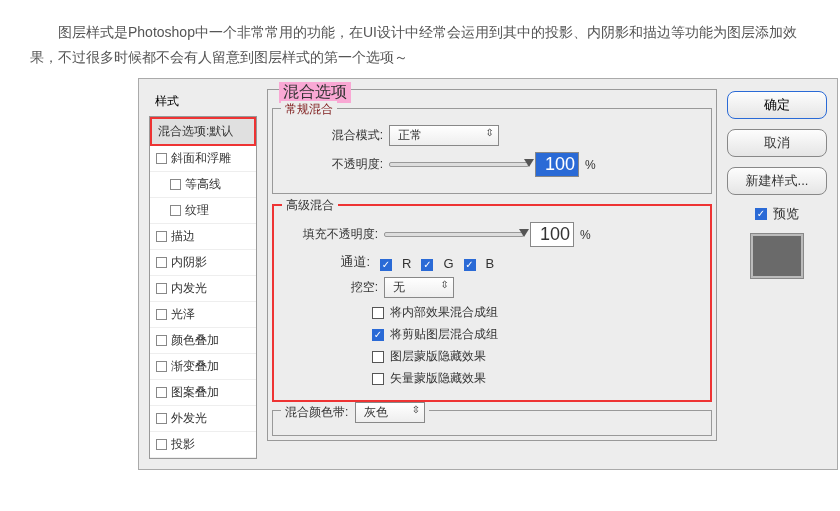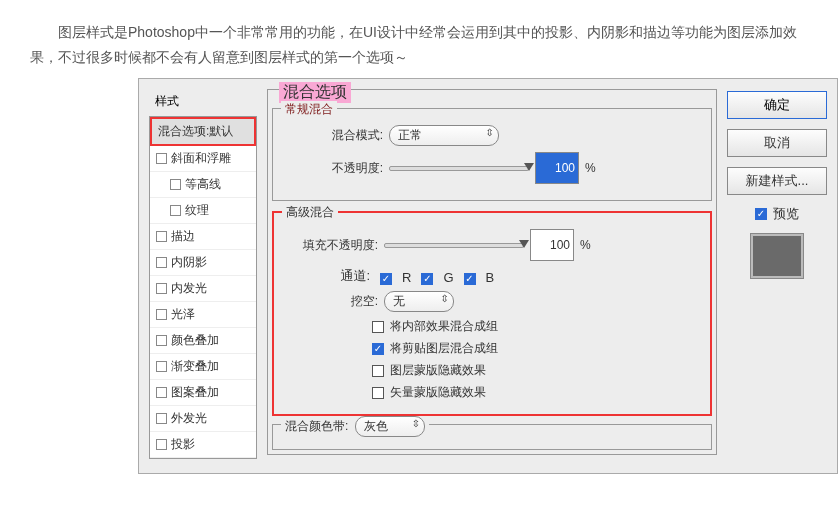--- a/index.html
+++ b/index.html
@@ -17,38 +17,38 @@
 .side-item .cb { width: 11px; height: 11px; border: 1px solid #888; background: #fff; display: inline-block; flex-shrink: 0; }
 .side-item.sub { padding-left: 20px; }
 .hilite { border: 2px solid #e33 !important; }
 .mid { flex: 1; position: relative; }
 .fieldset { border: 1px solid #999; margin: 4px 0 10px; padding: 10px 10px 10px 14px; position: relative; }
 .fieldset > legend { position: absolute; top: -8px; left: 8px; background: #ededed; padding: 0 4px; font-size: 12px; color: #7f1d1d; }
 .fs-title-outer { font-size: 16px; color: #333; background: #f9a8d4; position: absolute; top: -8px; left: 11px; padding: 0 4px; }
 .outer-fs { border: 1px solid #999; padding: 14px 4px 4px; margin-bottom: 8px; position: relative; }
 .row { display: flex; align-items: center; gap: 6px; margin: 6px 8px; font-size: 12px; }
 .row .lbl { width: 88px; text-align: right; color: #333; }
-.select { background: linear-gradient(#fff,#eee); border: 1px solid #888; border-radius: 10px; padding: 1px 18px 1px 8px; font-size: 12px; position: relative; min-width: 110px; display: inline-block; cursor: pointer; }
+.select { background: linear-gradient(#fff,#eee); border: 1px solid #888; border-radius: 0; padding: 1px 18px 1px 8px; font-size: 12px; position: relative; min-width: 110px; display: inline-block; cursor: pointer; }
 .select::after { content: ""; position: absolute; right: 6px; top: 50%; transform: translateY(-50%); border: 4px solid transparent; border-top: 5px solid #333; border-bottom: none; pointer-events: none; }
 .select.updn::after { content: "⇳"; border: none; font-size: 10px; top: 1px; right: 4px; transform: none; }
 .slider-track { height: 5px; background: #ddd; border: 1px solid #999; border-radius: 2px; width: 140px; position: relative; cursor: pointer; }
 .slider-thumb { position: absolute; top: -4px; width: 0; height: 0; border: 5px solid transparent; border-top: 8px solid #555; }
-.numbox { width: 44px; border: 1px solid #888; background: #fff; padding: 8px 3px; font-size: 12px; text-align: right; }
+.numbox { width: 44px; border: 1px solid #888; background: #fff; padding: 1px 3px; font-size: 18px; text-align: right; }
 .numbox.sel { background: #2a6ad6; color: #fff; }
 .cbk { width: 12px; height: 12px; border: 1px solid #555; background: #fff; display: inline-flex; align-items: center; justify-content: center; flex-shrink: 0; cursor: pointer; }
 .cbk.on { background: #2a6ad6; border-color:#2a6ad6; }
 .cbk.on::after { content: "✓"; color: #fff; font-size: 10px; line-height: 1; }
 .adv { border: 2px solid #e33; padding: 10px 8px 8px; position: relative; }
 .adv .leg { position: absolute; top: -9px; left: 8px; background: #ededed; font-size: 12px; padding: 0 4px; }
 .chanrow { display: flex; align-items: flex-end; gap: 10px; margin: 6px 0 6px 0; }
 .chanrow .lbl { width: 88px; text-align: right; }
 .opts { padding-left: 90px; }
 .opts .orow { display: flex; align-items: center; gap: 6px; margin: 5px 0; font-size: 12px; }
 .rightcol { width: 100px; display: flex; flex-direction: column; align-items: stretch; gap: 10px; padding-top: 2px; }
-.btn { background: linear-gradient(#fdfdfd,#e5e5e5); border: 1px solid #888; border-radius: 0; padding: 4px 0; font-size: 13px; cursor: pointer; text-align: center; }
+.btn { background: linear-gradient(#fdfdfd,#e5e5e5); border: 1px solid #888; border-radius: 8px; padding: 4px 0; font-size: 13px; cursor: pointer; text-align: center; }
 .btn.primary { border: 1.5px solid #2a6ad6; color: #000; }
 .pvrow { display: flex; align-items: center; gap: 6px; font-size: 13px; justify-content: center; }
 .swatch { width: 54px; height: 46px; background: #6a6a6a; border: 1px solid #888; margin: 0 auto; box-shadow: inset 0 0 0 2px #bbb; }
 .fs-bottom { border: 1px solid #999; padding: 10px; position: relative; margin-top: 8px; height: 26px; }
 .fs-bottom .leg { position: absolute; top: -9px; left: 8px; background: #ededed; font-size: 12px; padding: 0 4px; }
 </style>
 </head>
 <body>
 
 <div class="article">

